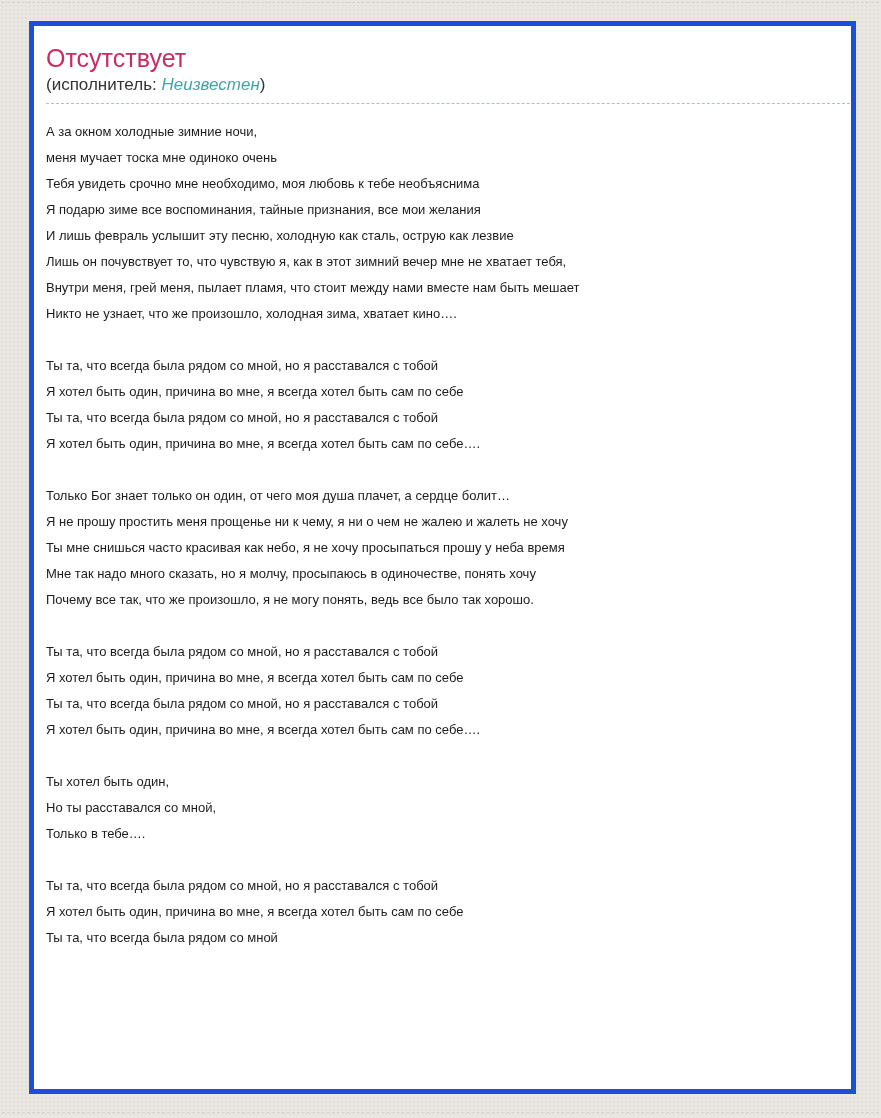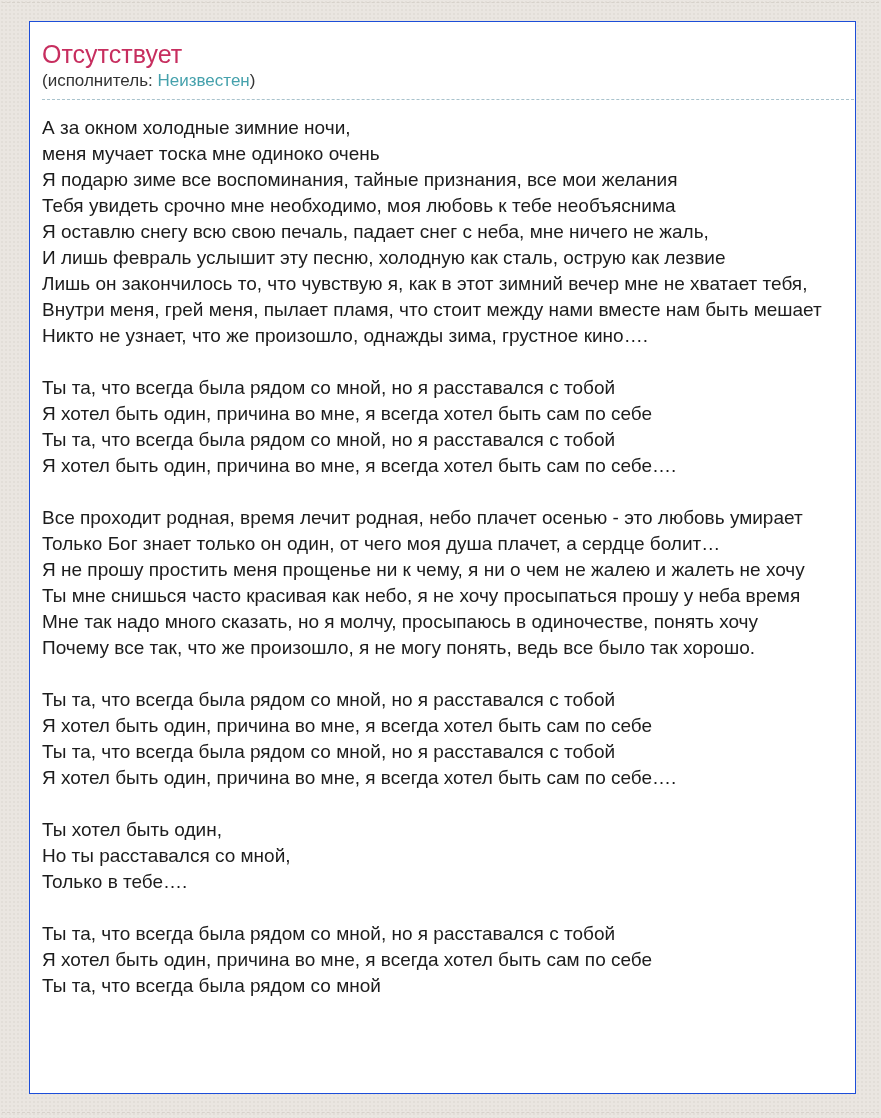--- a/index.html
+++ b/index.html
@@ -25,21 +25,21 @@
   }
   .page-edge.top { top: 2px; }
   .page-edge.bottom { bottom: 5px; }
   .card {
     position: absolute;
     left: 29px;
     top: 21px;
     width: 827px;
     height: 1073px;
     background: #ffffff;
-    border: 1px solid #1d4ed8;
+    border: 5px solid #1d4ed8;
     box-sizing: border-box;
     padding: 18px 0 0 12px;
     overflow: visible;
   }
   .song-title {
     margin: 0;
     font-size: 25px;
     font-weight: 400;
     color: #c72e5f;
     line-height: 28px;
@@ -50,24 +50,25 @@
     color: #333333;
     line-height: 22px;
     padding-bottom: 7px;
     border-bottom: 1px dashed #a9c3cd;
     margin-right: 1px;
   }
   .artist-link {
     color: #45a1ac;
     text-decoration: none;
     cursor: pointer;
+    font-style: italic;
   }
   .lyrics {
     margin-top: 15px;
-    font-size: 19px;
+    font-size: 13px;
     line-height: 26px;
     color: #1c1c1c;
   }
   .stanza {
     margin: 0 0 26px 0;
   }
   .stanza:last-child { margin-bottom: 0; }
   .lyric-line {
     white-space: nowrap;
   }
@@ -82,36 +83,34 @@
   <h1 class="song-title">Отсутствует</h1>
 
   <div class="artist-line">
     <span>(исполнитель: </span><a class="artist-link">Неизвестен</a><span>)</span>
   </div>
 
   <div class="lyrics">
       <div class="stanza">
         <div class="lyric-line">А за окном холодные зимние ночи,</div>
         <div class="lyric-line">меня мучает тоска мне одиноко очень</div>
+        <div class="lyric-line">Тебя увидеть срочно мне необходимо, моя любовь к тебе необъяснима</div>
         <div class="lyric-line">Я подарю зиме все воспоминания, тайные признания, все мои желания</div>
-        <div class="lyric-line">Тебя увидеть срочно мне необходимо, моя любовь к тебе необъяснима</div>
-        <div class="lyric-line">Я оставлю снегу всю свою печаль, падает снег с неба, мне ничего не жаль,</div>
         <div class="lyric-line">И лишь февраль услышит эту песню, холодную как сталь, острую как лезвие</div>
-        <div class="lyric-line">Лишь он закончилось то, что чувствую я, как в этот зимний вечер мне не хватает тебя,</div>
+        <div class="lyric-line">Лишь он почувствует то, что чувствую я, как в этот зимний вечер мне не хватает тебя,</div>
         <div class="lyric-line">Внутри меня, грей меня, пылает пламя, что стоит между нами вместе нам быть мешает</div>
-        <div class="lyric-line">Никто не узнает, что же произошло, однажды зима, грустное кино….</div>
+        <div class="lyric-line">Никто не узнает, что же произошло, холодная зима, хватает кино….</div>
       </div>
       <div class="stanza">
         <div class="lyric-line">Ты та, что всегда была рядом со мной, но я расставался с тобой</div>
         <div class="lyric-line">Я хотел быть один, причина во мне, я всегда хотел быть сам по себе</div>
         <div class="lyric-line">Ты та, что всегда была рядом со мной, но я расставался с тобой</div>
         <div class="lyric-line">Я хотел быть один, причина во мне, я всегда хотел быть сам по себе….</div>
       </div>
       <div class="stanza">
-        <div class="lyric-line">Все проходит родная, время лечит родная, небо плачет осенью - это любовь умирает</div>
         <div class="lyric-line">Только Бог знает только он один, от чего моя душа плачет, а сердце болит…</div>
         <div class="lyric-line">Я не прошу простить меня прощенье ни к чему, я ни о чем не жалею и жалеть не хочу</div>
         <div class="lyric-line">Ты мне снишься часто красивая как небо, я не хочу просыпаться прошу у неба время</div>
         <div class="lyric-line">Мне так надо много сказать, но я молчу, просыпаюсь в одиночестве, понять хочу</div>
         <div class="lyric-line">Почему все так, что же произошло, я не могу понять, ведь все было так хорошо.</div>
       </div>
       <div class="stanza">
         <div class="lyric-line">Ты та, что всегда была рядом со мной, но я расставался с тобой</div>
         <div class="lyric-line">Я хотел быть один, причина во мне, я всегда хотел быть сам по себе</div>
         <div class="lyric-line">Ты та, что всегда была рядом со мной, но я расставался с тобой</div>

